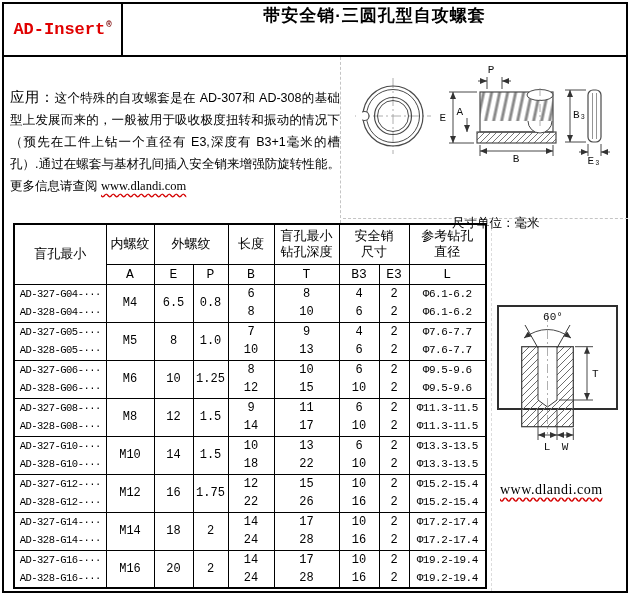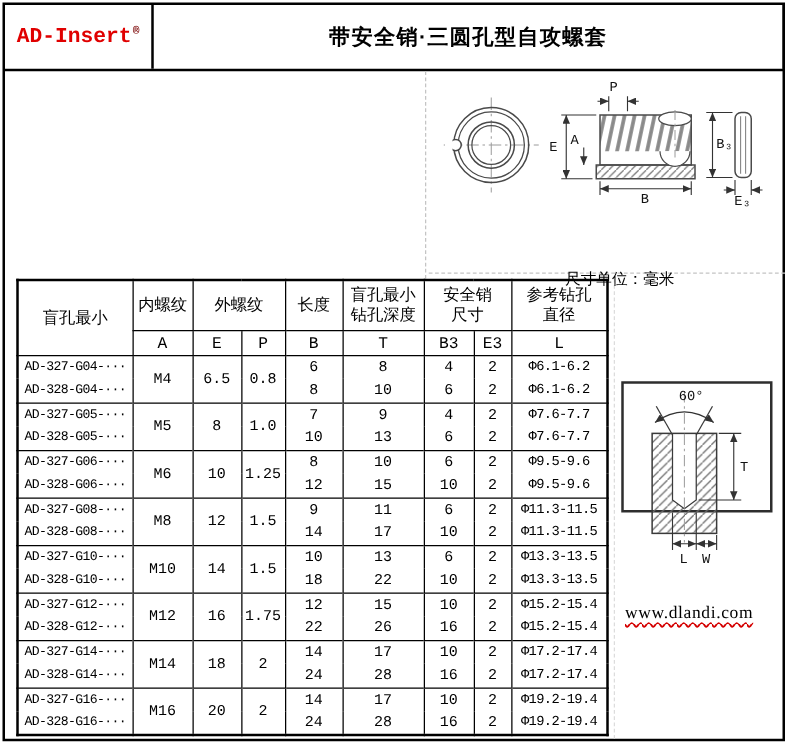--- a/index.html
+++ b/index.html
@@ -13,21 +13,21 @@
 
   
   .header { position:absolute; left:4px; top:4px; width:624px; height:53px;
             display:flex; border-bottom:2px solid #000; box-sizing:border-box; }
   .logo-cell { width:119px; border-right:2px solid #000; box-sizing:border-box;
                display:flex; align-items:center; justify-content:center; }
   .logo { font-family:"Liberation Mono","DejaVu Sans Mono",monospace;
           font-weight:bold; font-size:17px; color:#e00000; letter-spacing:0px; }
   .logo sup { font-size:9px; color:#7a0000; margin-left:1px; }
   .title-cell { flex:1; border-right:2px solid #000; box-sizing:border-box;
-                display:flex; align-items:center; justify-content:center; }
+                display:flex; justify-content:center; }
   .doc-title { font-size:17px; font-weight:bold; letter-spacing:1px; }
   .series-cell { width:115px; display:flex; flex-direction:column;
                  align-items:center; justify-content:center; }
   .series-line { font-size:12.5px; line-height:19px; }
 
   
   .application { position:absolute; left:10px; top:86px; width:330px;
                  font-size:12.5px; line-height:22px; text-align:justify; }
   .app-label { font-size:14.5px; }
   .wavy-link { color:#000; text-decoration-line:underline; text-decoration-style:wavy;
@@ -72,20 +72,22 @@
 
   <div class="header">
     <div class="logo-cell">
       <span class="logo"><span>AD-Insert</span><sup>®</sup></span>
     </div>
     <div class="title-cell">
       <span class="doc-title">带安全销·三圆孔型自攻螺套</span>
     </div>
   </div>
 
+  <div class="application"><span class="app-label">应用：</span><span>这个特殊的自攻螺套是在 AD-307和 AD-308的基础型上发展而来的，一般被用于吸收极度扭转和振动的情况下（预先在工件上钻一个直径有 E3,深度有 B3+1毫米的槽孔）.通过在螺套与基材孔间插入安全销来增强防旋转性能。更多信息请查阅 </span><span class="wavy-link">www.dlandi.com</span>
+  </div>
 
   <div class="grid-v1"></div>
   <div class="grid-h1"></div>
   <div class="grid-v2"></div>
 
   <svg class="tech-drawing" width="289" height="148" viewBox="0 0 289 148">
     <defs>
       <marker id="arr" markerUnits="userSpaceOnUse" markerWidth="8" markerHeight="6" refX="7" refY="3" orient="auto-start-reverse">
         <path d="M0,0 L7,3 L0,6 z" fill="#333"></path>
       </marker>

